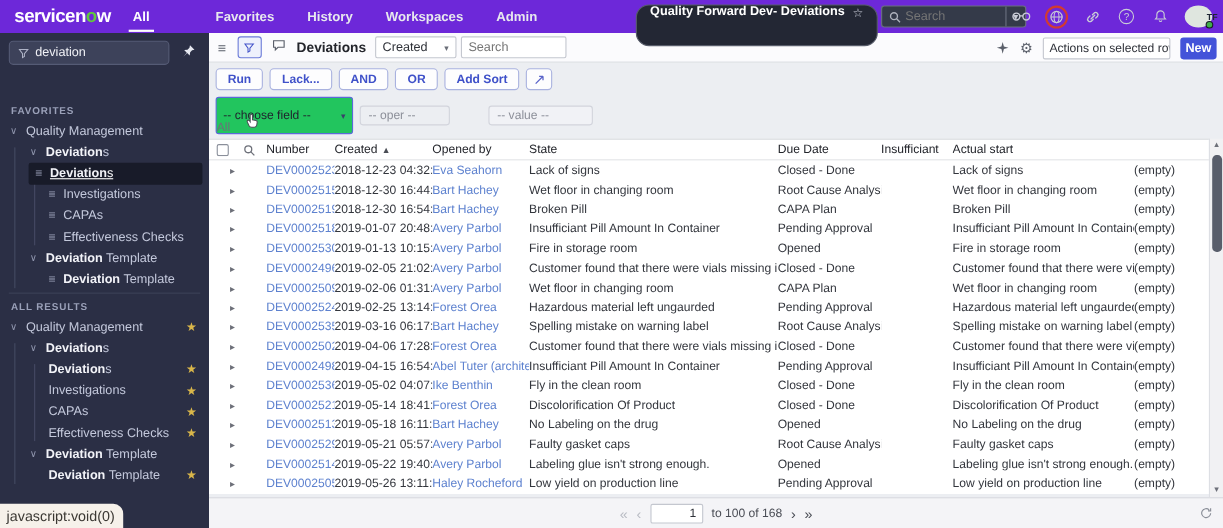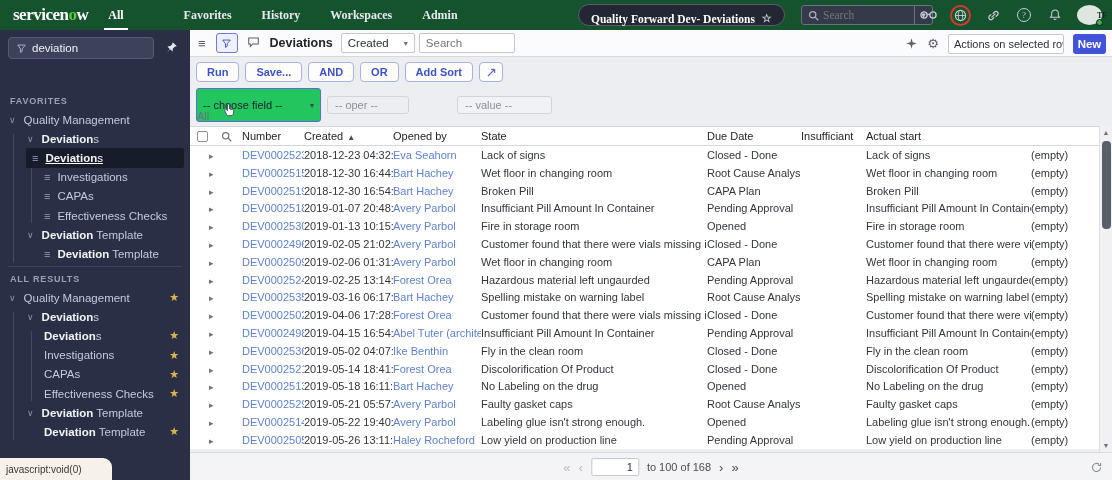--- a/index.html
+++ b/index.html
@@ -1,26 +1,26 @@
 <!DOCTYPE html>
 <html><head>
 <meta charset="utf-8">
 <style>
   * { margin:0; padding:0; box-sizing:border-box; }
   html,body { width:1112px; height:480px; overflow:hidden; }
   body { position:relative; font-family:"Liberation Sans","DejaVu Sans",sans-serif; background:#eceef2; color:#33363d; }
 
   
-  .topnav { position:absolute; top:0; left:0; width:1112px; height:30px; background:#14532d; display:flex; align-items:center; color:#fff; z-index:30;font-family:Liberation Serif, serif; }
+  .topnav { position:absolute; top:0; left:0; width:1112px; height:30px; background:#6d28d9; display:flex; align-items:center; color:#fff; z-index:30; }
   .logo { margin-left:13px; font-size:17px; font-weight:bold; letter-spacing:-0.5px; color:#fff; cursor:pointer; }
   .logo .logo-o { color:#62c83e; }
   .nav-all { margin-left:16px; font-size:12px; font-weight:bold; color:#fff; padding:7px 4px 5px; border-bottom:2px solid #fff; cursor:pointer; }
   .nav-menus { margin-left:56px; display:flex; gap:30px; }
   .nav-menu { font-size:12px; font-weight:bold; color:#e8e9ee; cursor:pointer; }
-  .title-pill { position:absolute; left:578px; top:4px; height:22px; background:#232734; border:1px solid #575c6a; border-radius:12px; display:flex; align-items:flex-end; gap:7px; padding:0 12px; font-size:11.5px; font-weight:bold; white-space:nowrap; cursor:pointer; }
+  .title-pill { position:absolute; left:578px; top:4px; height:38px; background:#232734; border:1px solid #575c6a; border-radius:12px; display:flex; align-items:flex-start; gap:7px; padding:0 12px; font-size:11.5px; font-weight:bold; white-space:nowrap; cursor:pointer; }
   .pill-star { color:#c8ccd8; font-size:11px; }
   .top-search { position:absolute; left:801px; top:5px; width:132px; height:20px; background:#343a49; border:1px solid #6a7080; border-radius:3px; display:flex; align-items:center; }
   .top-search svg { margin:0 4px 0 6px; flex:0 0 auto; }
   .top-search input { flex:1; min-width:0; background:transparent; border:none; outline:none; color:#e4e6ec; font-size:11.5px; font-family:inherit; }
   .search-caret { width:18px; height:100%; border-left:1px solid #6a7080; display:flex; align-items:center; justify-content:center; color:#c7cad4; font-size:9px; cursor:pointer; }
   .top-icons { position:absolute; right:10px; top:0; height:30px; display:flex; align-items:center; gap:13px; }
   .tico { width:18px; height:18px; display:flex; align-items:center; justify-content:center; color:#c9ccd6; cursor:pointer; }
   .globe-wrap { border:2px solid #d23b30; border-radius:50%; width:21px; height:21px; }
   .help-circle { width:14px; height:14px; border:1px solid #c9ccd6; border-radius:50%; font-size:9px; display:flex; align-items:center; justify-content:center; color:#c9ccd6; }
   .avatar { width:20px; height:20px; border-radius:50%; background:#dfe6df; color:#1e2633; font-size:8px; font-weight:bold; display:flex; align-items:center; justify-content:center; position:relative; cursor:pointer;padding-left:25px; }
@@ -41,21 +41,21 @@
   .tree-item.lvl1 { padding-left:27px; }
   .tree-item.lvl2 { padding-left:44px; }
   .tree-item .chev { color:#8e94ac; font-size:9px; margin-right:8px; }
   .tree-item .ham { color:#9aa0b8; font-size:11px; margin-right:7px; }
   .tree-item b { color:#f2f3f8; font-weight:bold; }
   .tree-item .star { position:absolute; right:11px; color:#d9b64a; font-size:11px; }
   .tree-item.selected { background:#181b29; margin-left:26px; padding-left:6px; margin-right:6px; border-radius:2px; }
   .tree-item.selected .tree-label { text-decoration:underline; color:#fff; }
   .vline { position:absolute; width:1px; background:#454a63; }
   .sep { position:absolute; top:236px; left:8px; width:174px; border-top:1px solid #3d4158; }
-  .status-bubble { position:absolute; left:0; bottom:0; width:112px; height:22px; background:#f6f1ea; border-top-right-radius:9px; font-size:10px; color:#3b3833; display:flex; align-items:center; padding-left:6px; z-index:40;margin-top:14px; }
+  .status-bubble { position:absolute; left:0; bottom:0; width:112px; height:22px; background:#f6f1ea; border-top-right-radius:9px; font-size:13px; color:#3b3833; display:flex; align-items:center; padding-left:6px; z-index:40;margin-top:14px; }
 
   
   .main { position:absolute; top:30px; left:190px; width:922px; height:450px; background:#eceef2; }
   .list-controls { position:absolute; top:0; left:0; width:922px; height:27px; background:#fbfbfd; border-bottom:1px solid #d7d9df; display:flex; align-items:center; }
   .lc-ham { margin-left:8px; color:#5a5f6a; font-size:13px; cursor:pointer; }
   .lc-funnel { margin-left:10px; width:22px; height:20px; border:1px solid #6b7bd8; background:#eef1fc; border-radius:3px; display:flex; align-items:center; justify-content:center; color:#4353c9; cursor:pointer; }
   .lc-chat { margin-left:9px; color:#5a5f6a; cursor:pointer; }
   .lc-title { margin-left:10px; font-size:12.5px; font-weight:bold; color:#23252b; }
   .lc-select { margin-left:8px; width:74px; height:20px; background:#fff; border:1px solid #c4c7cf; border-radius:2px; display:flex; align-items:center; justify-content:space-between; font-size:11.5px; padding:0 6px; color:#2e3138; cursor:pointer; }
   .lc-select .car { font-size:8px; color:#6a6e78; }
@@ -66,21 +66,21 @@
   .btn-new { width:33px; height:20px; background:#4353d9; color:#fff; font-size:11.5px; font-weight:bold; border:none; border-radius:3px; cursor:pointer; font-family:inherit; }
 
   .filter-panel { position:absolute; top:27px; left:0; width:922px; height:69px; background:#eceef2; }
   .fb-buttons { position:absolute; top:5px; left:6px; display:flex; gap:6px; }
   .fb-btn { height:20px; padding:0 10px; background:#fdfdfe; border:1px solid #a9b2df; border-radius:4px; color:#3f51c9; font-size:11px; font-weight:bold; cursor:pointer; font-family:inherit; display:flex; align-items:center; }
   .fb-permalink { width:24px; justify-content:center; padding:0; color:#5a64c9; }
   .cond-row { position:absolute; top:31px; left:6px; display:flex; gap:6px; align-items:center; }
   .choose-field { width:125px; height:18px; background:#22c55e; border:1px solid #5a6ad8; border-radius:3px; display:flex; align-items:center; justify-content:space-between; padding:16px 6px; font-size:11px; color:#20242e; cursor:pointer; }
   .choose-field .car { font-size:8px; color:#39406a; }
   .cond-box { height:18px; border:1px solid #d2d4dc; border-radius:3px; background:#eceef2; font-size:11px; color:#8c8f99; display:flex; align-items:center; padding:0 7px; }
-  .box-oper { width:82px; } .box-value { width:95px; margin-left:42px; background:#f1f2f6; }
+  .box-oper { width:82px; } .box-value { width:95px; margin-left:29px; background:#f1f2f6; }
   .hand-cursor { position:absolute; top:44px; left:32px; z-index:15; }
   .breadcrumb { position:absolute; top:53px; left:7px; font-size:11px; color:#6d7079; }
 
   .grid-cols { display:grid; grid-template-columns:52px 62px 89px 88px 226px 94px 65px 165px 68px; }
   .thead { position:absolute; top:96px; left:0; width:909px; height:20px; background:#fff; border-top:1px solid #d5d7dc; border-bottom:1px solid #d5d7dc; align-items:center; font-size:11px; font-weight:normal; color:#23252b; }
   .th { white-space:nowrap; overflow:hidden; cursor:pointer; padding-right:4px; }
   .th-first { display:flex; align-items:center; gap:13px; padding-left:7px; }
   .checkbox { width:11px; height:11px; border:1px solid #8a8f9a; border-radius:2px; background:#fff; cursor:pointer; }
   .sort { font-size:8px; color:#4a4d55; margin-left:4px; }
 
@@ -293,21 +293,21 @@
         <span>Actions on selected rows...</span>
 
       </span>
       <button class="btn-new">New</button>
     </div>
   </div>
 
   <div class="filter-panel">
     <div class="fb-buttons">
         <button class="fb-btn">Run</button>
-        <button class="fb-btn">Save...</button>
+        <button class="fb-btn">Lack...</button>
         <button class="fb-btn">AND</button>
         <button class="fb-btn">OR</button>
         <button class="fb-btn">Add Sort</button>
         <button class="fb-btn fb-permalink">
           <svg width="11" height="11" viewBox="0 0 14 14">
             <path d="M2.5 11.5L11 3M11 3H6.5M11 3v4.5" fill="none" stroke="#5a64c9" stroke-width="1.5"></path>
           </svg>
         </button>
       </div>
     <div class="cond-row">

